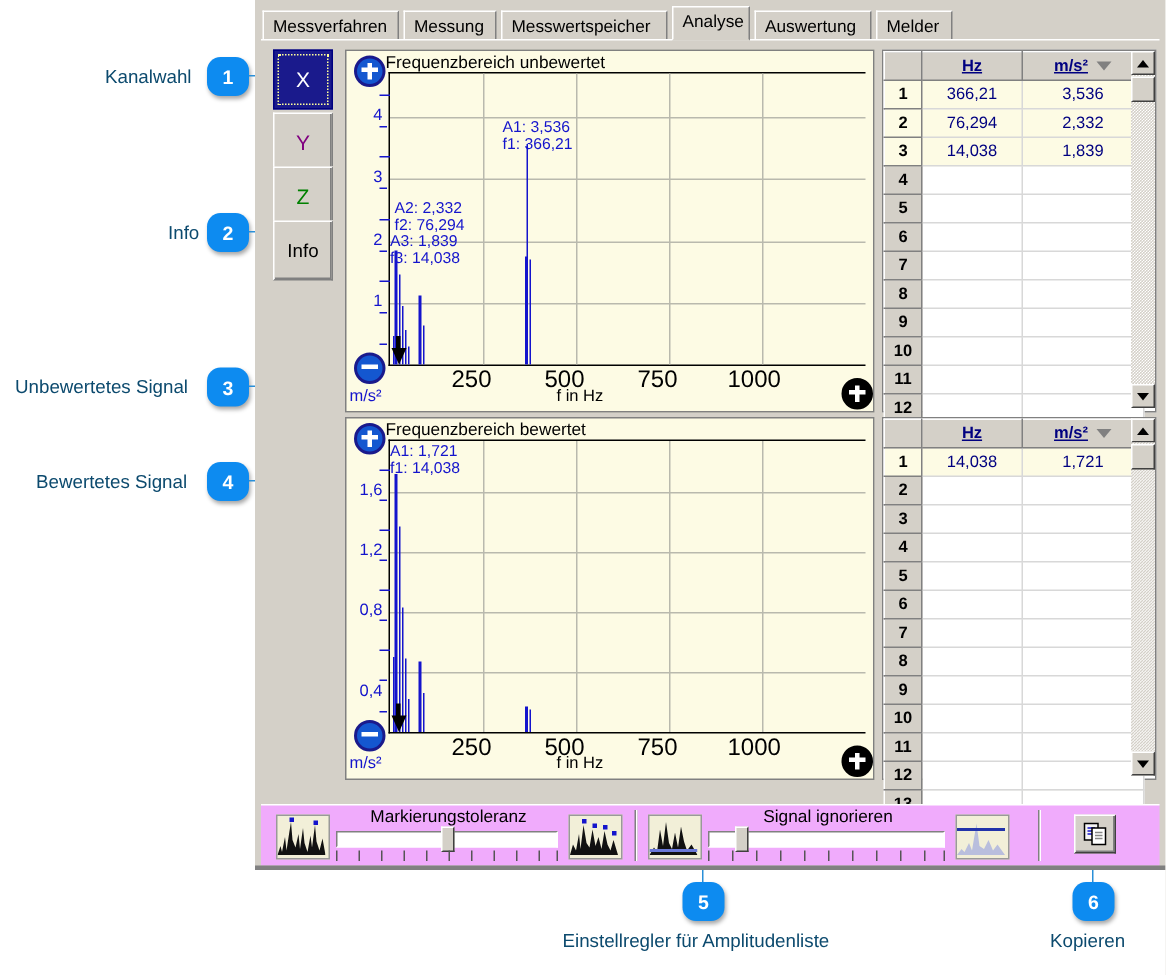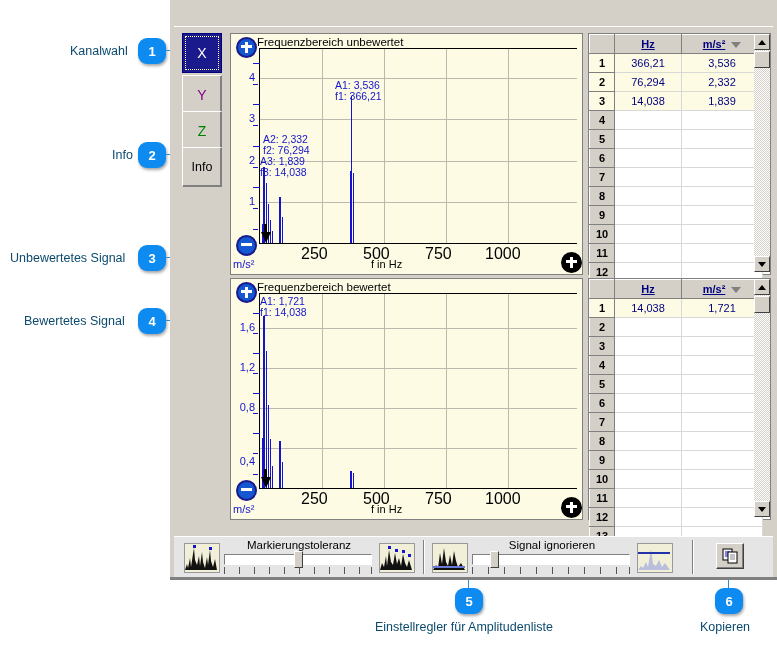--- a/index.html
+++ b/index.html
@@ -96,21 +96,21 @@
   .sbthumb{position:absolute;left:0;width:16px;height:17px;background:#d4d0c8;
      border:1px solid #fff;border-right-color:#404040;border-bottom-color:#404040;
      box-sizing:border-box;}
   .tri-up{width:0;height:0;border-left:4px solid transparent;border-right:4px solid transparent;
      border-bottom:5px solid #000;}
   .tri-dn{width:0;height:0;border-left:4px solid transparent;border-right:4px solid transparent;
      border-top:5px solid #000;}
 
   
   .toolbar{position:absolute;left:4px;top:536px;width:599px;height:40px;
-     background:#e5e5e5;border-top:1px solid #fff;}
+     background:#f0abfc;border-top:1px solid #fff;}
   .sepbar{position:absolute;width:1px;top:3px;height:34px;background:#808080;
      border-right:1px solid #fff;}
   .slidergroup{position:absolute;top:3px;height:34px;}
   .sliderlabel{position:absolute;font-size:11.5px;color:#000;text-align:center;top:-1px;}
   .slidertrack{position:absolute;height:11px;background:#fff;
      border:1px solid #808080;border-right-color:#fff;border-bottom-color:#fff;
      box-sizing:border-box;}
   .sliderthumb{position:absolute;width:9px;height:17px;background:#d4d0c8;
      border:1px solid #fff;border-right-color:#404040;border-bottom-color:#404040;
      box-sizing:border-box;}
@@ -150,20 +150,28 @@
   <div class="callout-label" style="left:375px;top:620px;">Einstellregler für Amplitudenliste</div>
 </div>
 <div>
   <div class="leader" style="left:728px;top:566px;width:1px;height:22px;"></div>
   <div class="badge" style="left:715px;top:588px;">6</div>
   <div class="callout-label" style="left:700px;top:620px;">Kopieren</div>
 </div>
 
 <div id="win">
 
+  <div class="tabstrip">
+    <div class="tab" style="left:5px;width:91px;">Messverfahren</div>
+    <div class="tab" style="left:99px;width:62px;">Messung</div>
+    <div class="tab" style="left:164px;width:111px;">Messwertspeicher</div>
+    <div class="tab active" style="left:278px;width:52px;">Analyse</div>
+    <div class="tab" style="left:333px;width:78px;">Auswertung</div>
+    <div class="tab" style="left:414px;width:51px;">Melder</div>
+  </div>
 
   <div class="clientarea">
 
     <div class="chanbtn sel" style="top:6px;">
       <div class="focusring"></div>
       <span style="color:#fff;">X</span>
     </div>
     <div class="chanbtn" style="top:48px;">
       <span style="color:#800080;">Y</span>
     </div>

